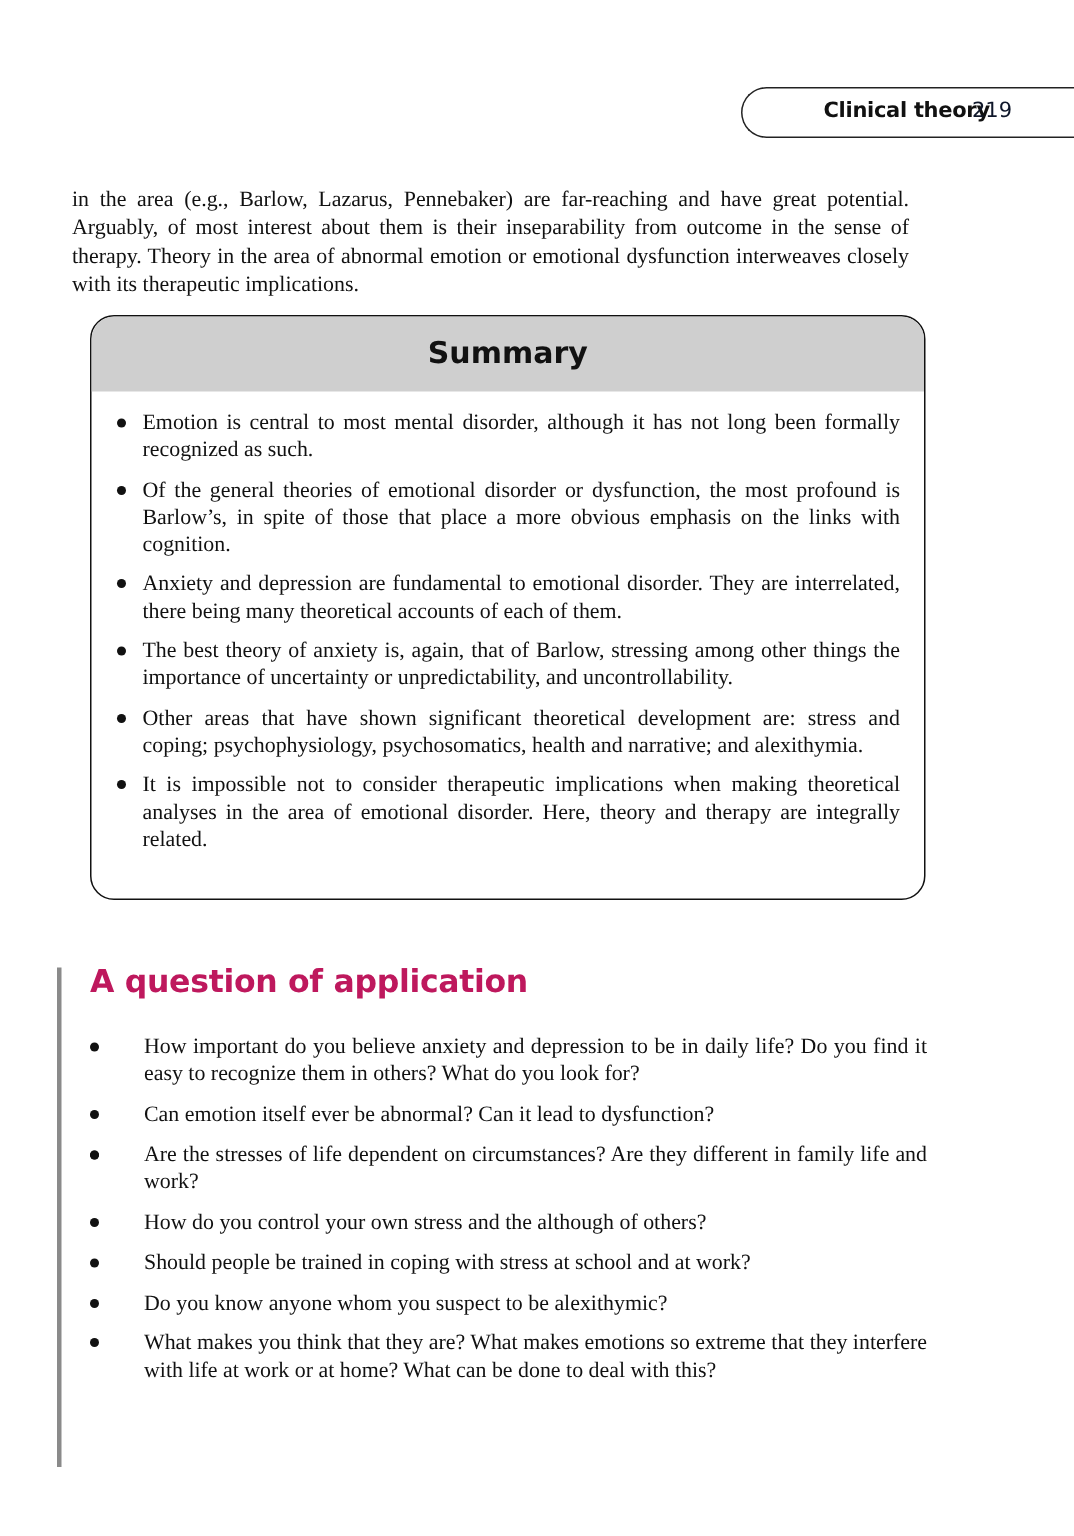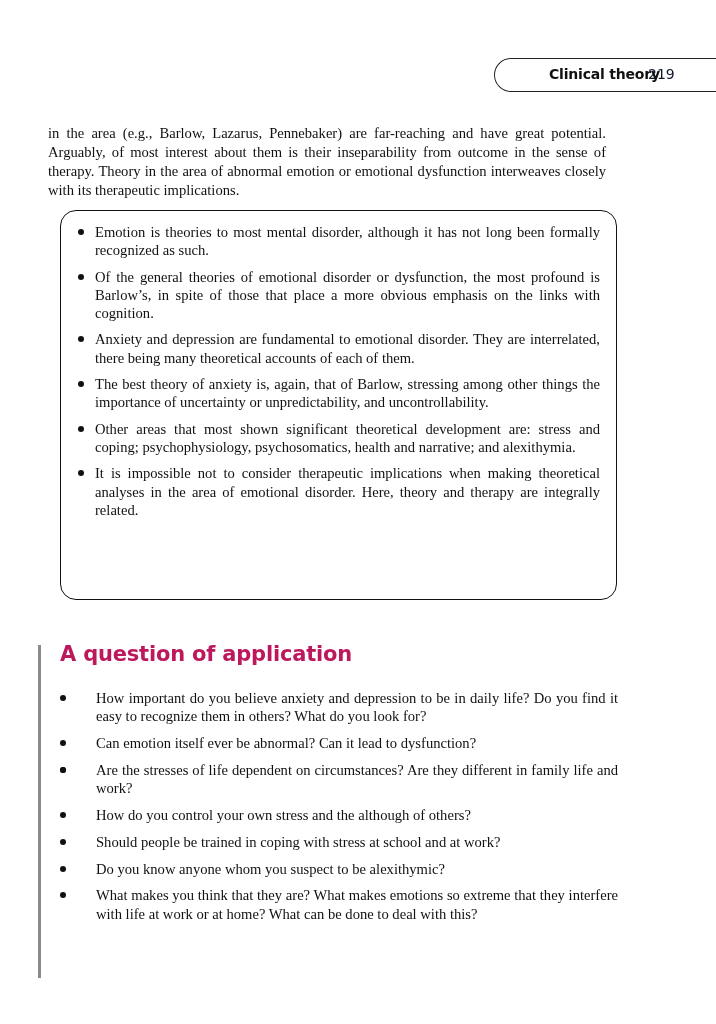--- a/index.html
+++ b/index.html
@@ -37,26 +37,29 @@
 <body>
 
 <div class="running-head">
   <span class="rh-title">Clinical theory</span>
   <span class="rh-page">219</span>
 </div>
 
 <p class="intro">in the area (e.g., Barlow, Lazarus, Pennebaker) are far-reaching and have great potential. Arguably, of most interest about them is their inseparability from outcome in the sense of therapy. Theory in the area of abnormal emotion or emotional dysfunction interweaves closely with its therapeutic implications.</p>
 
 <div class="summary-box">
+  <div class="summary-header">
+    <span class="summary-title">Summary</span>
+  </div>
   <ul class="summary-list">
-    <li>Emotion is theories to most mental disorder, although it has not long been formally recognized as such.</li>
+    <li>Emotion is central to most mental disorder, although it has not long been formally recognized as such.</li>
     <li>Of the general theories of emotional disorder or dysfunction, the most profound is Barlow’s, in spite of those that place a more obvious emphasis on the links with cognition.</li>
     <li>Anxiety and depression are fundamental to emotional disorder. They are interrelated, there being many theoretical accounts of each of them.</li>
     <li>The best theory of anxiety is, again, that of Barlow, stressing among other things the importance of uncertainty or unpredictability, and uncontrollability.</li>
-    <li>Other areas that most shown significant theoretical development are: stress and coping; psychophysiology, psychosomatics, health and narrative; and alexithymia.</li>
+    <li>Other areas that have shown significant theoretical development are: stress and coping; psychophysiology, psychosomatics, health and narrative; and alexithymia.</li>
     <li>It is impossible not to consider therapeutic implications when making theoretical analyses in the area of emotional disorder. Here, theory and therapy are integrally related.</li>
   </ul>
 </div>
 
 <div class="app-bar"></div>
 <h2 class="app-title">A question of application</h2>
 
 <ul class="app-list">
   <li><span class="bullet"></span><span>How important do you believe anxiety and depression to be in daily life? Do you find it easy to recognize them in others? What do you look for?</span></li>
   <li><span class="bullet"></span><span>Can emotion itself ever be abnormal? Can it lead to dysfunction?</span></li>

